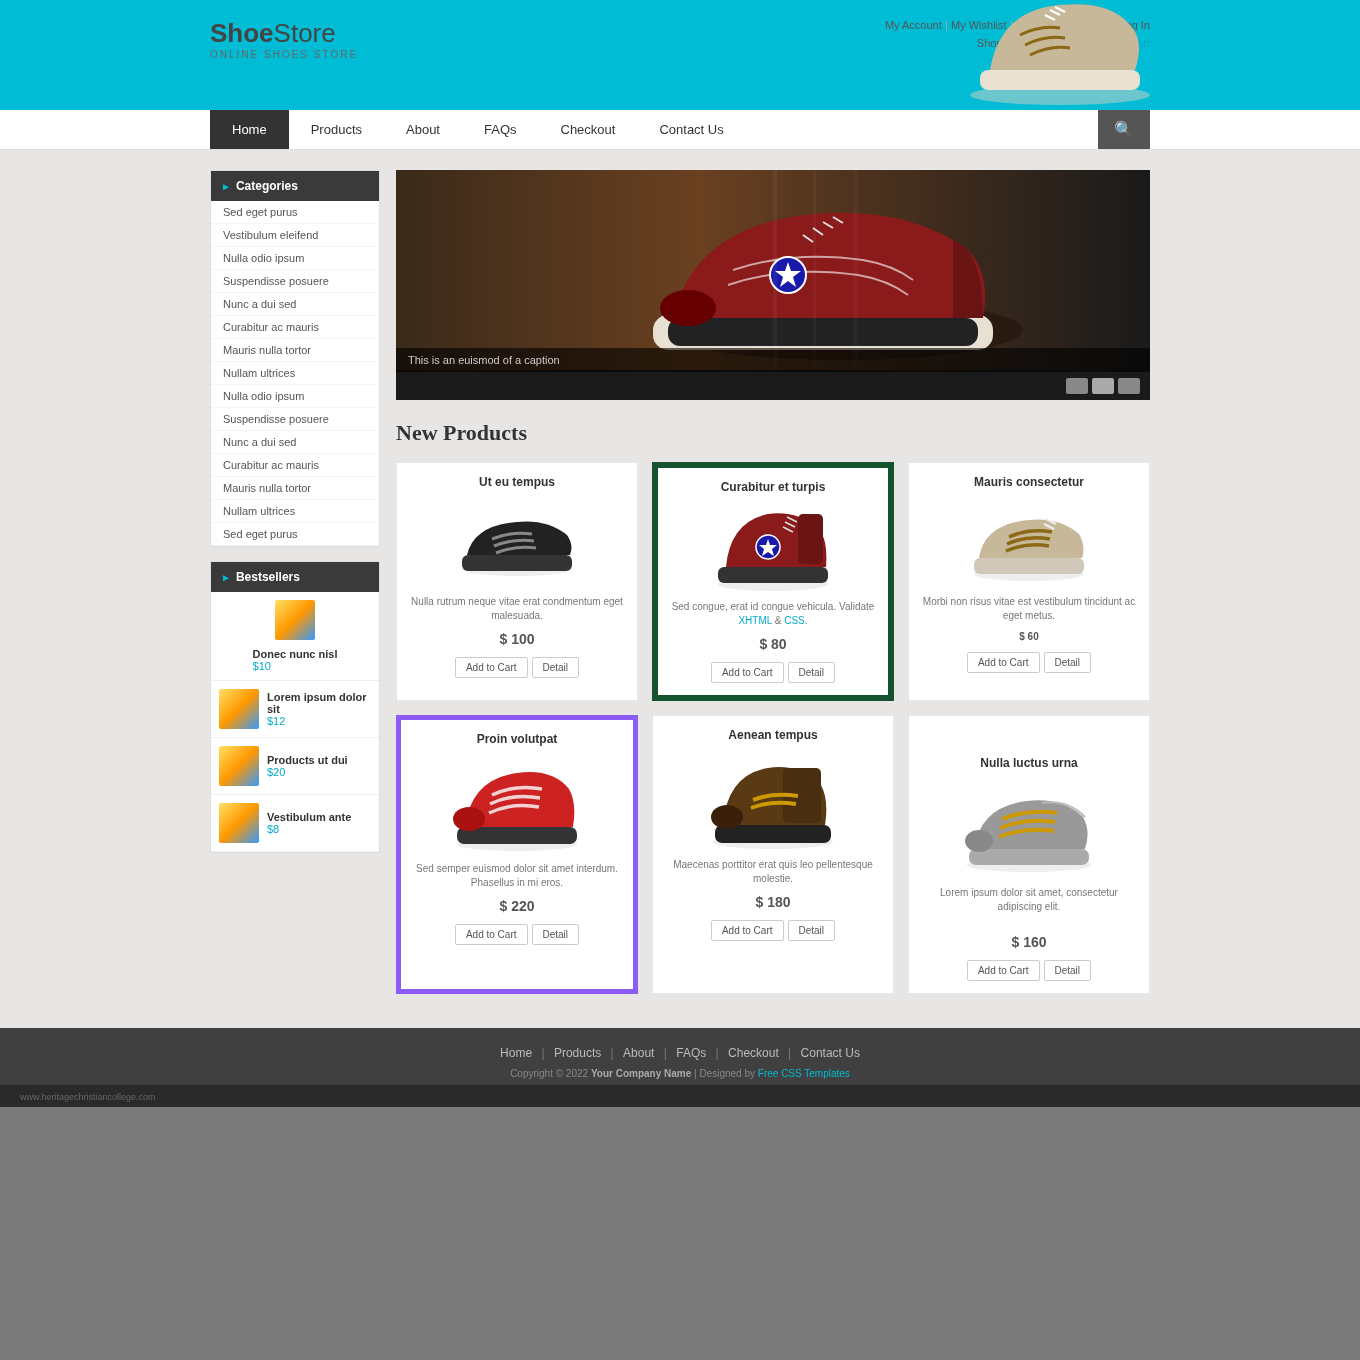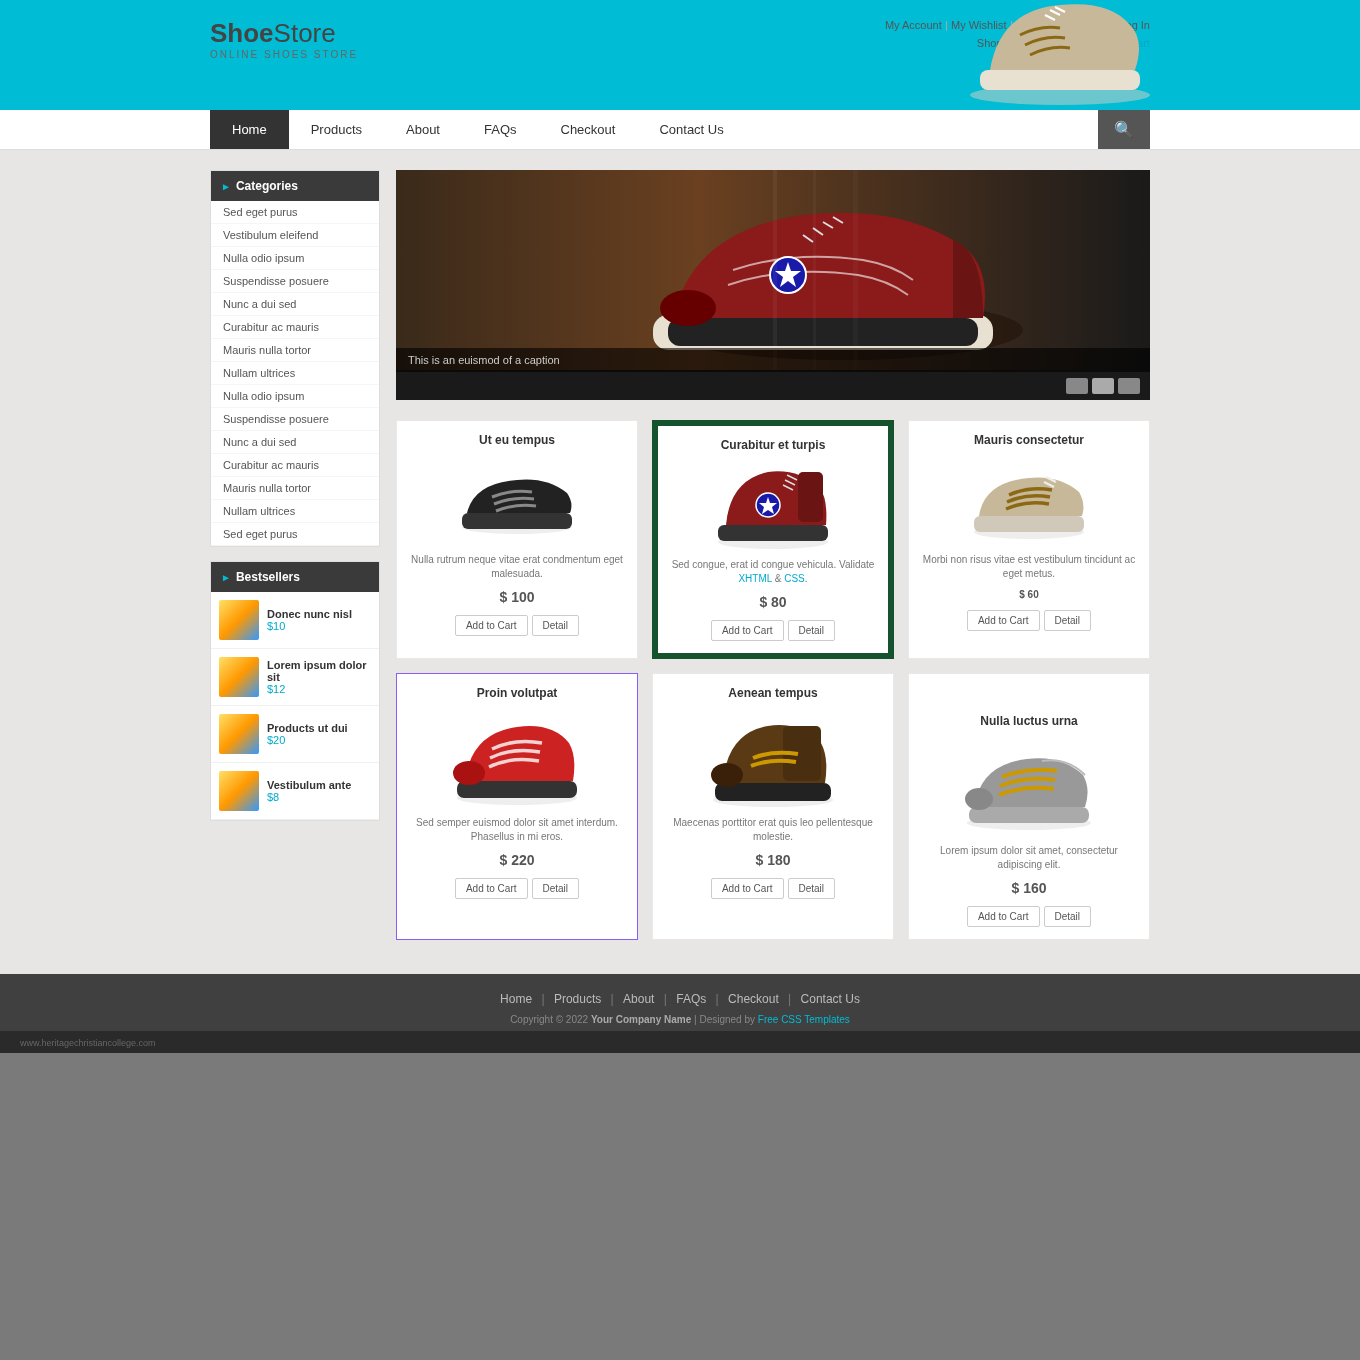--- a/index.html
+++ b/index.html
@@ -97,21 +97,21 @@
       <div style="padding:5px 12px; font-size:11px; color:#555; border-bottom:1px solid #f5f5f5; cursor:pointer;">Mauris nulla tortor</div>
       <div style="padding:5px 12px; font-size:11px; color:#555; border-bottom:1px solid #f5f5f5; cursor:pointer;">Nullam ultrices</div>
       <div style="padding:5px 12px; font-size:11px; color:#555; border-bottom:1px solid #f5f5f5; cursor:pointer;">Sed eget purus</div>
     </div>
 
     <div style="background:#fff; border:1px solid #ddd;">
       <div style="background:#3a3a3a; color:#fff; padding:8px 10px; font-size:12px; font-weight:bold; display:flex; align-items:center; gap:5px;">
         <span style="color:#00bcd4; font-size:10px;">►</span>
         <span>Bestsellers</span>
       </div>
-      <div style="display:flex; align-items:center; padding:8px 8px; border-bottom:1px solid #f0f0f0; gap:8px; cursor:pointer;">
+      <div style="display:flex; align-items:center; padding:8px 8px; border-bottom:1px solid #f0f0f0; gap:8px; cursor:pointer;flex-direction:column;">
         <div style="width:40px; height:40px; min-width:40px; background:linear-gradient(135deg,#ffe066,#ff9800,#3399ff); border-radius:2px;"></div>
         <div>
           <div style="font-size:11px; color:#333; font-weight:bold;">Donec nunc nisl</div>
           <div style="font-size:11px; color:#00aacc;">$10</div>
         </div>
       </div>
       <div style="display:flex; align-items:center; padding:8px 8px; border-bottom:1px solid #f0f0f0; gap:8px; cursor:pointer;">
         <div style="width:40px; height:40px; min-width:40px; background:linear-gradient(135deg,#ffe066,#ff9800,#3399ff); border-radius:2px;"></div>
         <div>
           <div style="font-size:11px; color:#333; font-weight:bold;">Lorem ipsum dolor sit</div>
@@ -172,20 +172,21 @@
       <div style="background:rgba(0,0,0,0.6); color:#ccc; font-size:11px; padding:6px 12px; position:absolute; bottom:28px; left:0; right:0;">This is an euismod of a caption</div>
 
       <div style="position:absolute; bottom:6px; right:10px; display:flex; gap:4px;">
         <div style="width:22px; height:16px; background:#888; border-radius:2px; cursor:pointer;"></div>
         <div style="width:22px; height:16px; background:#aaa; border-radius:2px; cursor:pointer;"></div>
         <div style="width:22px; height:16px; background:#888; border-radius:2px; cursor:pointer;"></div>
       </div>
     </div>
 
     <div>
+      <h2 style="font-size:22px; color:#333; font-family:Georgia,serif; font-weight:bold; margin-bottom:16px;">New Products</h2>
 
       <div style="display:grid; grid-template-columns:repeat(3,1fr); gap:14px; margin-bottom:14px;">
 
         <div style="background:#fff; border:1px solid #e8e8e8; padding:12px; text-align:center;">
           <div style="font-size:12px; font-weight:bold; color:#333; margin-bottom:8px;">Ut eu tempus</div>
           <div style="height:90px; display:flex; align-items:center; justify-content:center; margin-bottom:8px;">
             <svg width="130" height="70" viewBox="0 0 130 70">
               <ellipse cx="65" cy="62" rx="55" ry="7" fill="#ddd" opacity="0.5"></ellipse>
               <rect x="10" y="48" width="110" height="16" rx="6" fill="#333"></rect>
               <path d="M15,48 Q22,18 65,15 Q95,12 115,28 Q122,38 118,48 Z" fill="#222"></path>
@@ -245,21 +246,21 @@
           <div style="font-size:10px; color:#555; font-weight:bold; margin-bottom:10px;">$ 60</div>
           <div style="display:flex; gap:4px; justify-content:center;">
             <button style="background:#fff; border:1px solid #ccc; padding:4px 10px; font-size:10px; color:#555; cursor:pointer; border-radius:2px;">Add to Cart</button>
             <button style="background:#fff; border:1px solid #ccc; padding:4px 10px; font-size:10px; color:#555; cursor:pointer; border-radius:2px;">Detail</button>
           </div>
         </div>
       </div>
 
       <div style="display:grid; grid-template-columns:repeat(3,1fr); gap:14px; margin-bottom:14px;">
 
-        <div style="background:#fff; border:1px solid #8b5cf6; padding:12px; text-align:center;">
+        <div style="background:#fff; border:5px solid #8b5cf6; padding:12px; text-align:center;">
           <div style="font-size:12px; font-weight:bold; color:#333; margin-bottom:8px;">Proin volutpat</div>
           <div style="height:100px; display:flex; align-items:center; justify-content:center; margin-bottom:8px;">
             <svg width="140" height="95" viewBox="0 0 140 95">
               <ellipse cx="70" cy="87" rx="60" ry="7" fill="#ddd" opacity="0.5"></ellipse>
               <rect x="10" y="70" width="120" height="17" rx="7" fill="#333"></rect>
               <path d="M18,70 Q24,22 70,16 Q105,11 122,32 Q130,46 126,70 Z" fill="#cc2222"></path>
 
               <path d="M45,38 Q68,27 95,32" stroke="#fff" stroke-width="3.5" fill="none" opacity="0.8"></path>
               <path d="M43,47 Q66,36 93,41" stroke="#fff" stroke-width="3.5" fill="none" opacity="0.8"></path>
               <path d="M42,56 Q65,45 92,50" stroke="#fff" stroke-width="3.5" fill="none" opacity="0.8"></path>
@@ -311,21 +312,21 @@
 
               <path d="M45,36 Q70,26 100,30" stroke="#cc9900" stroke-width="4" fill="none"></path>
               <path d="M43,45 Q68,35 98,39" stroke="#cc9900" stroke-width="4" fill="none"></path>
               <path d="M42,54 Q67,44 97,48" stroke="#cc9900" stroke-width="4" fill="none"></path>
 
               <ellipse cx="22" cy="58" rx="14" ry="11" fill="#888"></ellipse>
 
               <path d="M85,20 Q110,16 128,34" stroke="#bbb" stroke-width="2" fill="none"></path>
             </svg>
           </div>
-          <div style="font-size:10px; color:#777; margin-bottom:8px; line-height:1.4;">Lorem ipsum dolor sit amet, consectetur adipiscing elit.</div>
+          <div style="font-size:10px; color:#777; margin-bottom:20px; line-height:1.4;">Lorem ipsum dolor sit amet, consectetur adipiscing elit.</div>
           <div style="font-size:14px; color:#555; font-weight:bold; margin-bottom:10px;">$ 160</div>
           <div style="display:flex; gap:4px; justify-content:center;">
             <button style="background:#fff; border:1px solid #ccc; padding:4px 10px; font-size:10px; color:#555; cursor:pointer; border-radius:2px;">Add to Cart</button>
             <button style="background:#fff; border:1px solid #ccc; padding:4px 10px; font-size:10px; color:#555; cursor:pointer; border-radius:2px;">Detail</button>
           </div>
         </div>
 
       </div>
     </div>
   </div>

